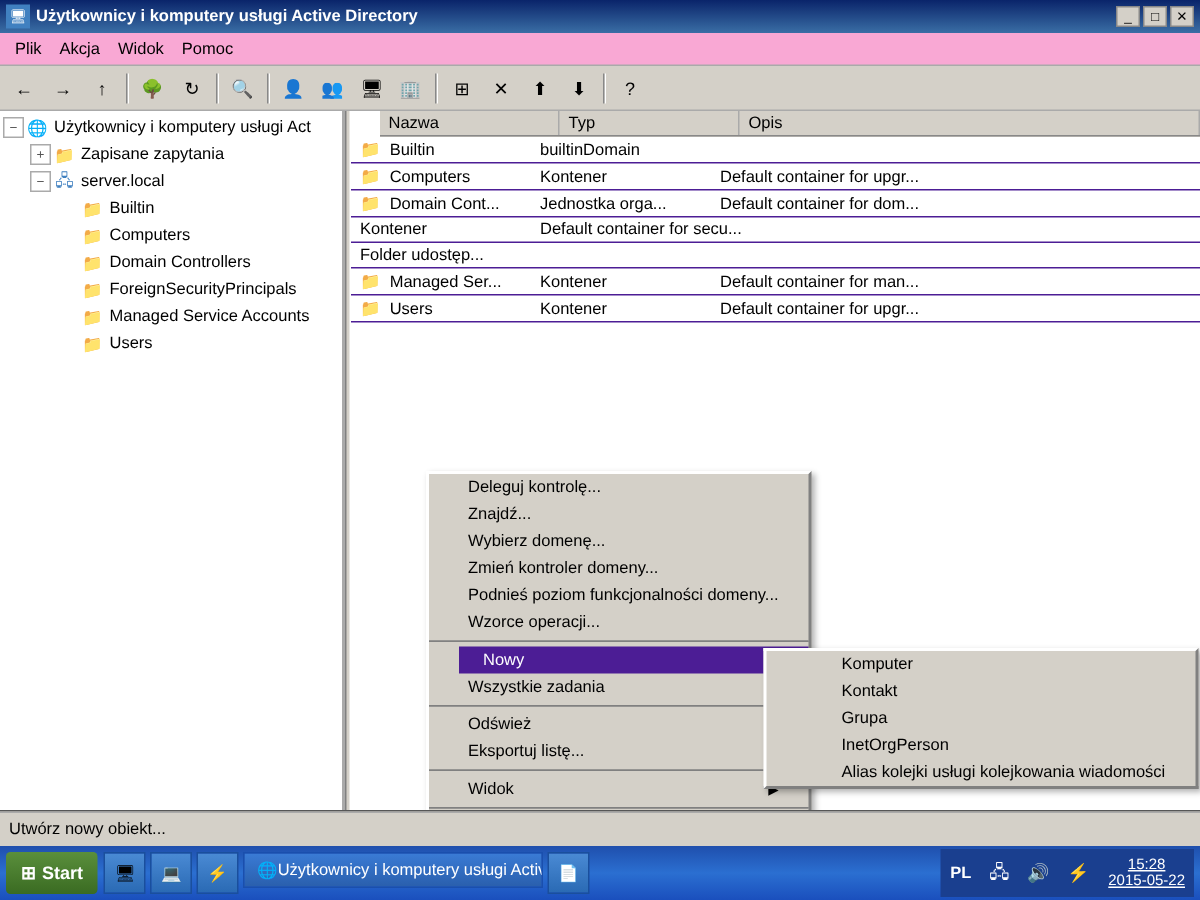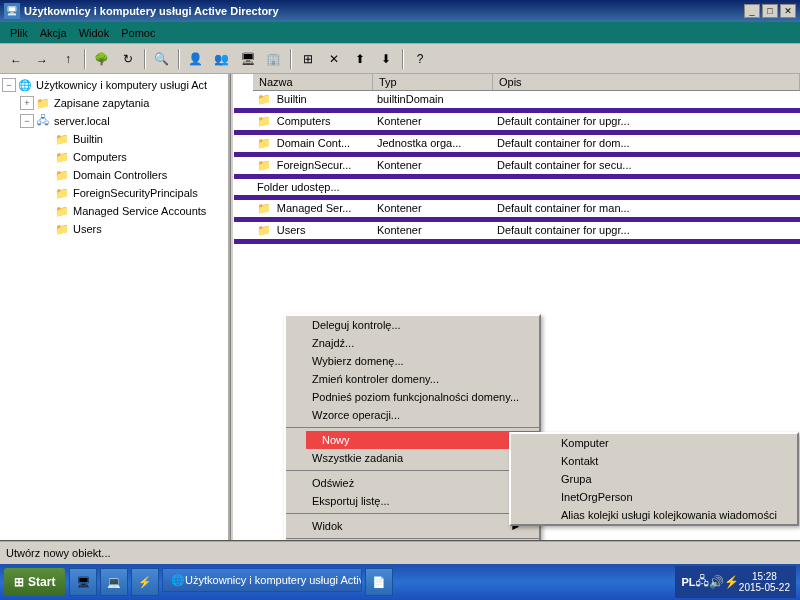--- a/index.html
+++ b/index.html
@@ -50,21 +50,21 @@
       cursor: pointer;
       display: flex;
       align-items: center;
       justify-content: center;
       font-size: 9px;
       color: black;
     }
 
     
     .menu-bar {
-      background: #0f766e;
+      background: #f9a8d4;
       height: 22px;
       display: flex;
       align-items: center;
       padding: 0 4px;
       border-bottom: 1px solid #aaa;
     }
     .menu-item {
       padding: 2px 6px;
       cursor: pointer;
       font-size: 11px;
@@ -176,24 +176,23 @@
       user-select: none;
       display: flex;
       align-items: center;
     }
     .col-nazwa { width: 120px; }
     .col-typ { width: 120px; }
     .col-opis { flex: 1; }
 
     .list-row {
       display: flex;
-      align-items: flex-start;
-      border-bottom: 5px solid #4c1d95;
-      cursor: pointer;
-      padding-left: 17px;
+      align-items: flex-end;
+      border-bottom: 1px solid #4c1d95;
+      cursor: pointer;
     }
     .list-cell {
       padding: 2px 6px;
       font-size: 11px;
       white-space: nowrap;
       overflow: hidden;
       text-overflow: ellipsis;
     }
 
     
@@ -250,29 +249,30 @@
       height: 24px;
       display: flex;
       align-items: center;
       white-space: nowrap;
       overflow: hidden;
       max-width: 200px;
     }
     .taskbar-tray {
       display: flex;
       align-items: center;
-      gap: 0;
+      gap: 12px;
       background: #1a3f8f;
       padding: 2px 6px;
       height: 32px;
     }
     .tray-time {
       color: white;
       font-size: 10px;
       text-align: center;
+      text-decoration: underline;
     }
     .tray-icon {
       color: white;
       font-size: 12px;
     }
 
     
     .context-menu {
       position: absolute;
       background: #d4d0c8;
@@ -475,24 +475,20 @@
       </div>
       <div class="list-row">
         <div class="list-cell col-nazwa">
           <span style="color:#f0c040;margin-right:3px;">📁</span>
           <span>Domain Cont...</span>
         </div>
         <div class="list-cell col-typ">Jednostka orga...</div>
         <div class="list-cell col-opis">Default container for dom...</div>
       </div>
       <div class="list-row">
-        <div class="list-cell col-nazwa">
-          <span style="color:#f0c040;margin-right:3px;">📁</span>
-          <span>ForeignSecur...</span>
-        </div>
         <div class="list-cell col-typ">Kontener</div>
         <div class="list-cell col-opis">Default container for secu...</div>
       </div>
       <div class="list-row">
         <div class="list-cell col-typ">Folder udostęp...</div>
         <div class="list-cell col-opis"></div>
       </div>
       <div class="list-row">
         <div class="list-cell col-nazwa">
           <span style="color:#f0c040;margin-right:3px;">📁</span>
@@ -511,21 +507,21 @@
       </div>
 
       <div class="context-menu" style="left: 50px; top: 240px;">
         <div class="ctx-item">Deleguj kontrolę...</div>
         <div class="ctx-item">Znajdź...</div>
         <div class="ctx-item">Wybierz domenę...</div>
         <div class="ctx-item">Zmień kontroler domeny...</div>
         <div class="ctx-item">Podnieś poziom funkcjonalności domeny...</div>
         <div class="ctx-item">Wzorce operacji...</div>
         <div class="ctx-separator"></div>
-        <div class="ctx-item selected" style="background:#ef4444; color:white;padding-left:16px;">
+        <div class="ctx-item selected" style="background:#4c1d95; color:white;padding-left:16px;">
           <span>Nowy</span>
           <span class="ctx-arrow">▶</span>
         </div>
         <div class="ctx-item">
           <span>Wszystkie zadania</span>
           <span class="ctx-arrow">▶</span>
         </div>
         <div class="ctx-separator"></div>
         <div class="ctx-item">Odśwież</div>
         <div class="ctx-item">Eksportuj listę...</div>

